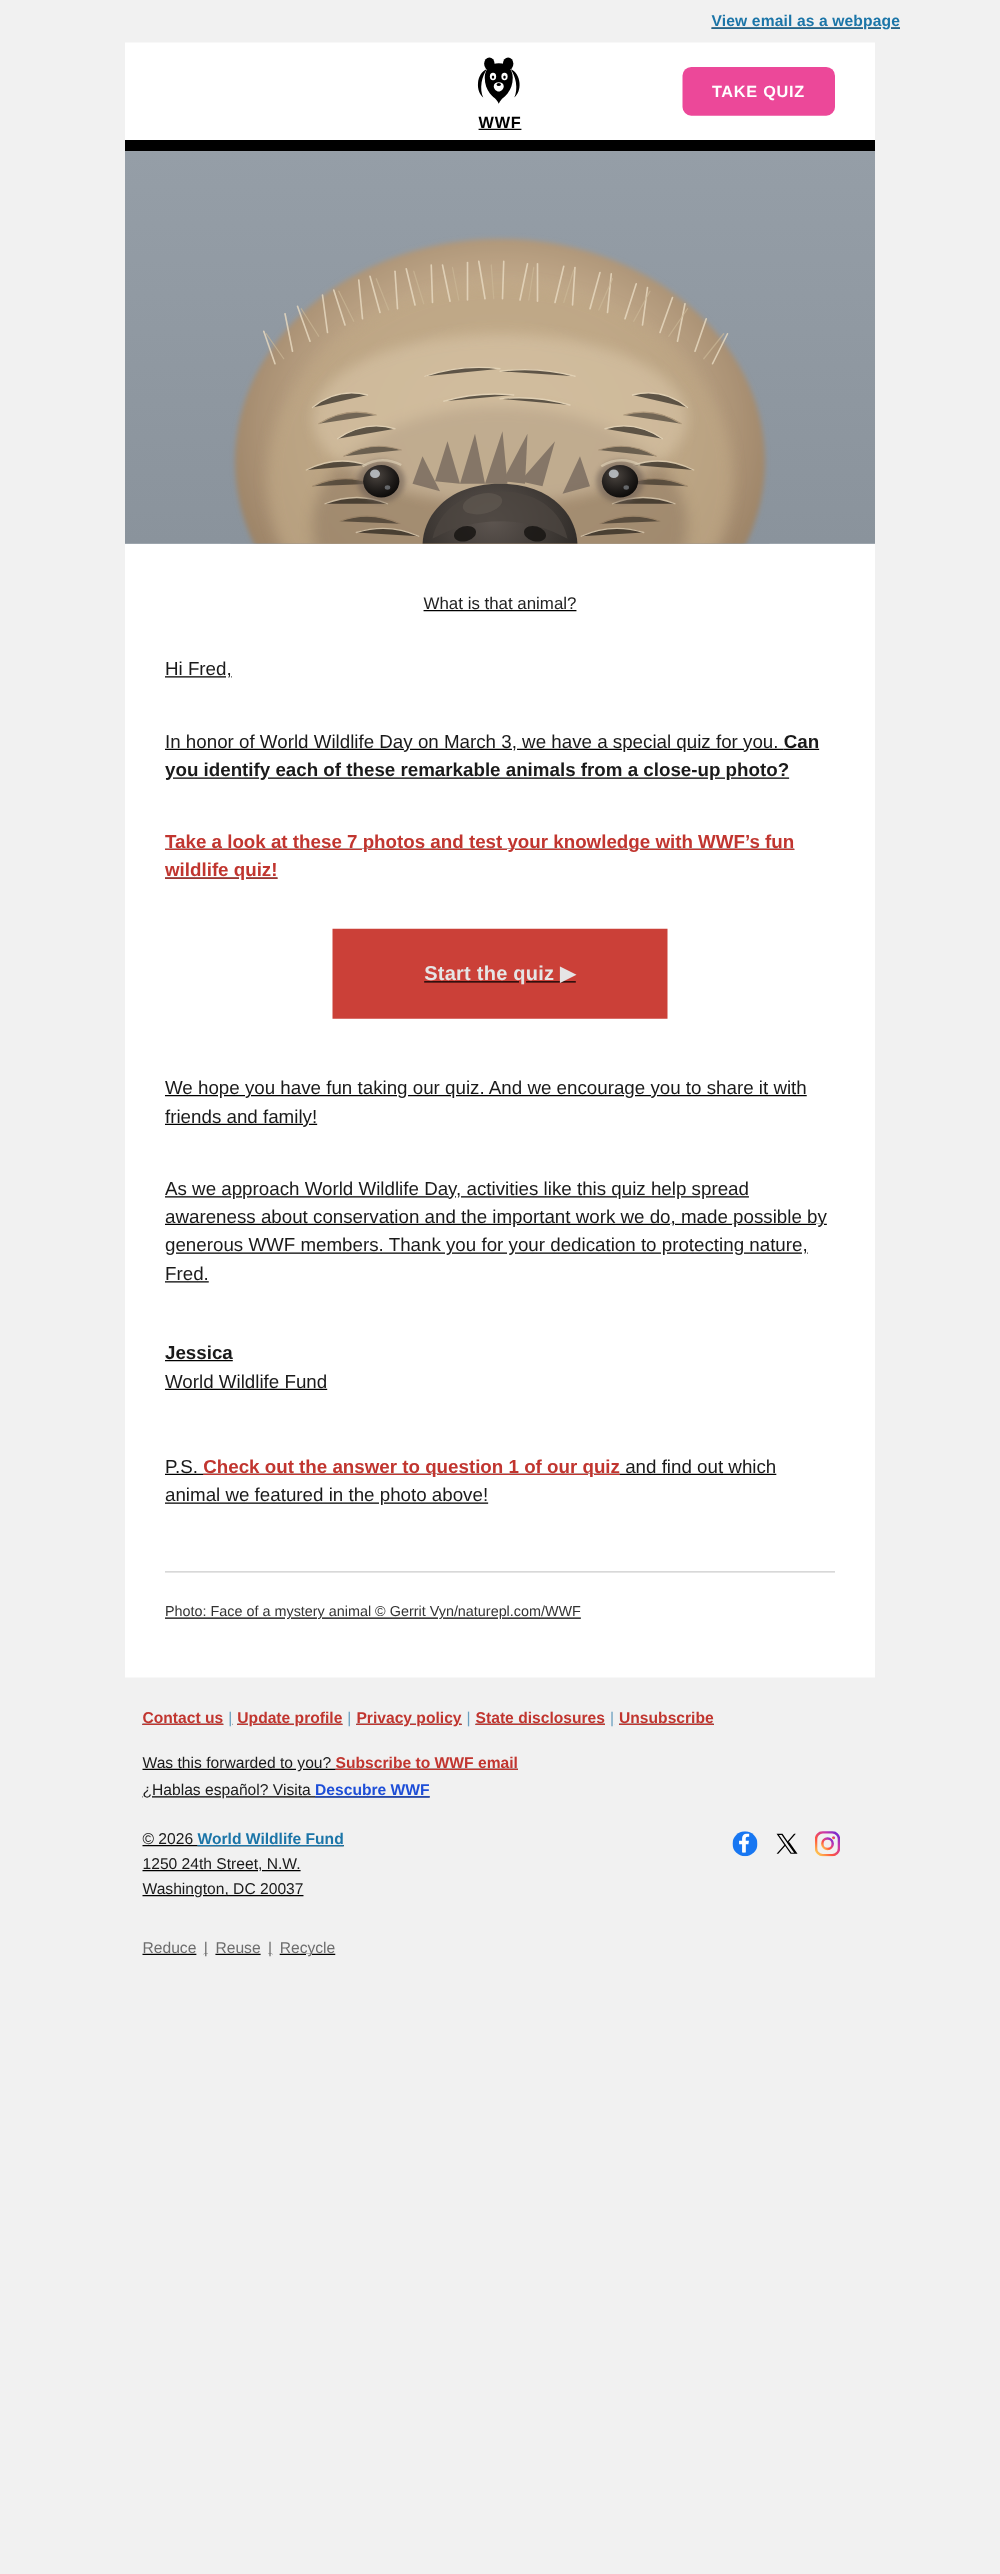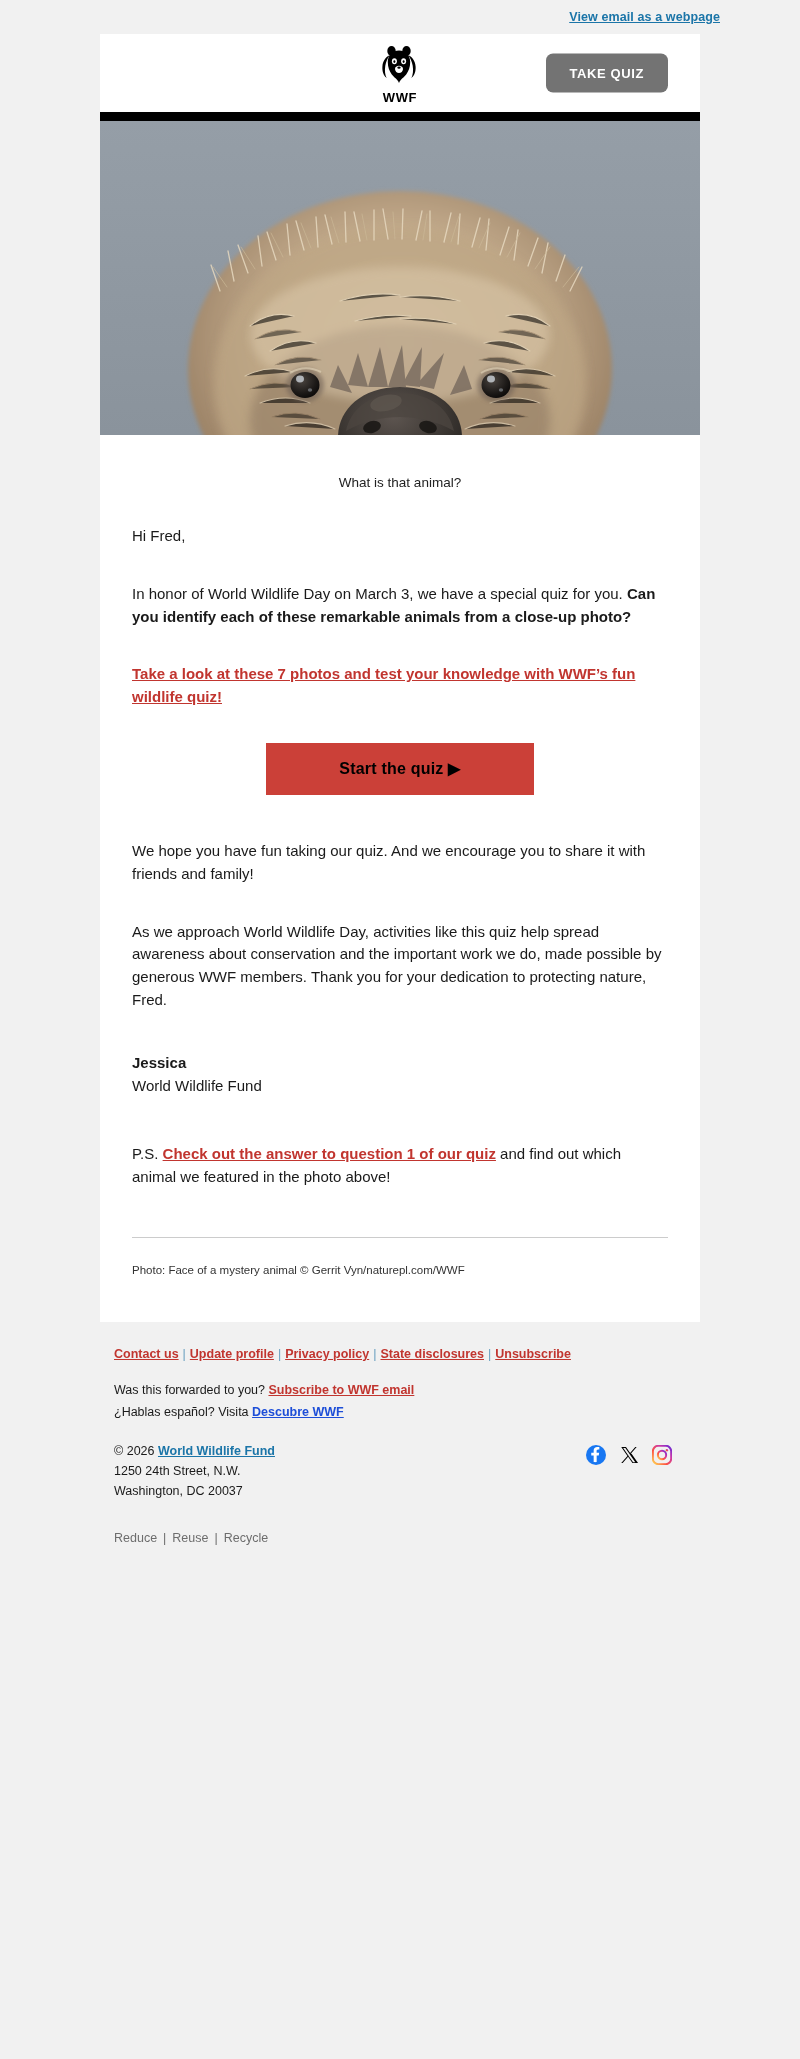--- a/index.html
+++ b/index.html
@@ -4,21 +4,21 @@
 <style>
   * { box-sizing: border-box; margin: 0; padding: 0; }
 
   body {
     width: 800px;
     background: #f1f1f1;
     font-family: "Liberation Sans", sans-serif;
     -webkit-font-smoothing: antialiased;
   }
 
-  .page { width: 800px; position: relative; padding-bottom: 24px; }
+  .page { width: 800px; position: relative; padding-bottom: 24px; text-decoration: underline; }
 
   
   .preheader {
     height: 34px;
     display: flex;
     align-items: center;
     justify-content: flex-end;
     padding-right: 80px;
   }
   .preheader a {
@@ -53,21 +53,21 @@
     letter-spacing: .6px;
     color: #000;
     margin-top: 1px;
     text-align: center;
   }
   .take-quiz {
     position: absolute;
     right: 32px;
     top: 50%;
     transform: translateY(-50%);
-    background: #737373;
+    background: #ec4899;
     color: #fff;
     border: none;
     border-radius: 7px;
     padding: 12px 24px;
     font-family: "Liberation Sans", sans-serif;
     font-size: 13px;
     font-weight: 700;
     letter-spacing: .6px;
     cursor: pointer;
   }
@@ -104,24 +104,24 @@
   .redlink {
     color: #c1352f;
     font-weight: 700;
     text-decoration: underline;
   }
   a.redlink { cursor: pointer; }
 
   .cta-wrap { padding: 34px 0 10px 0; display: flex; justify-content: center; }
   .cta {
     background: #cb4038;
-    color: #000000;
+    color: #e5e5e5;
     border: none;
     width: 268px;
-    height: 52px;
+    height: 72px;
     font-family: "Liberation Sans", sans-serif;
     font-size: 16px;
     font-weight: 700;
     letter-spacing: .2px;
     cursor: pointer;
   }
 
   .sig { margin-top: 40px; font-size: 15px; line-height: 1.52; color: #1a1a1a; }
   .sig .name { font-weight: 700; }
 

